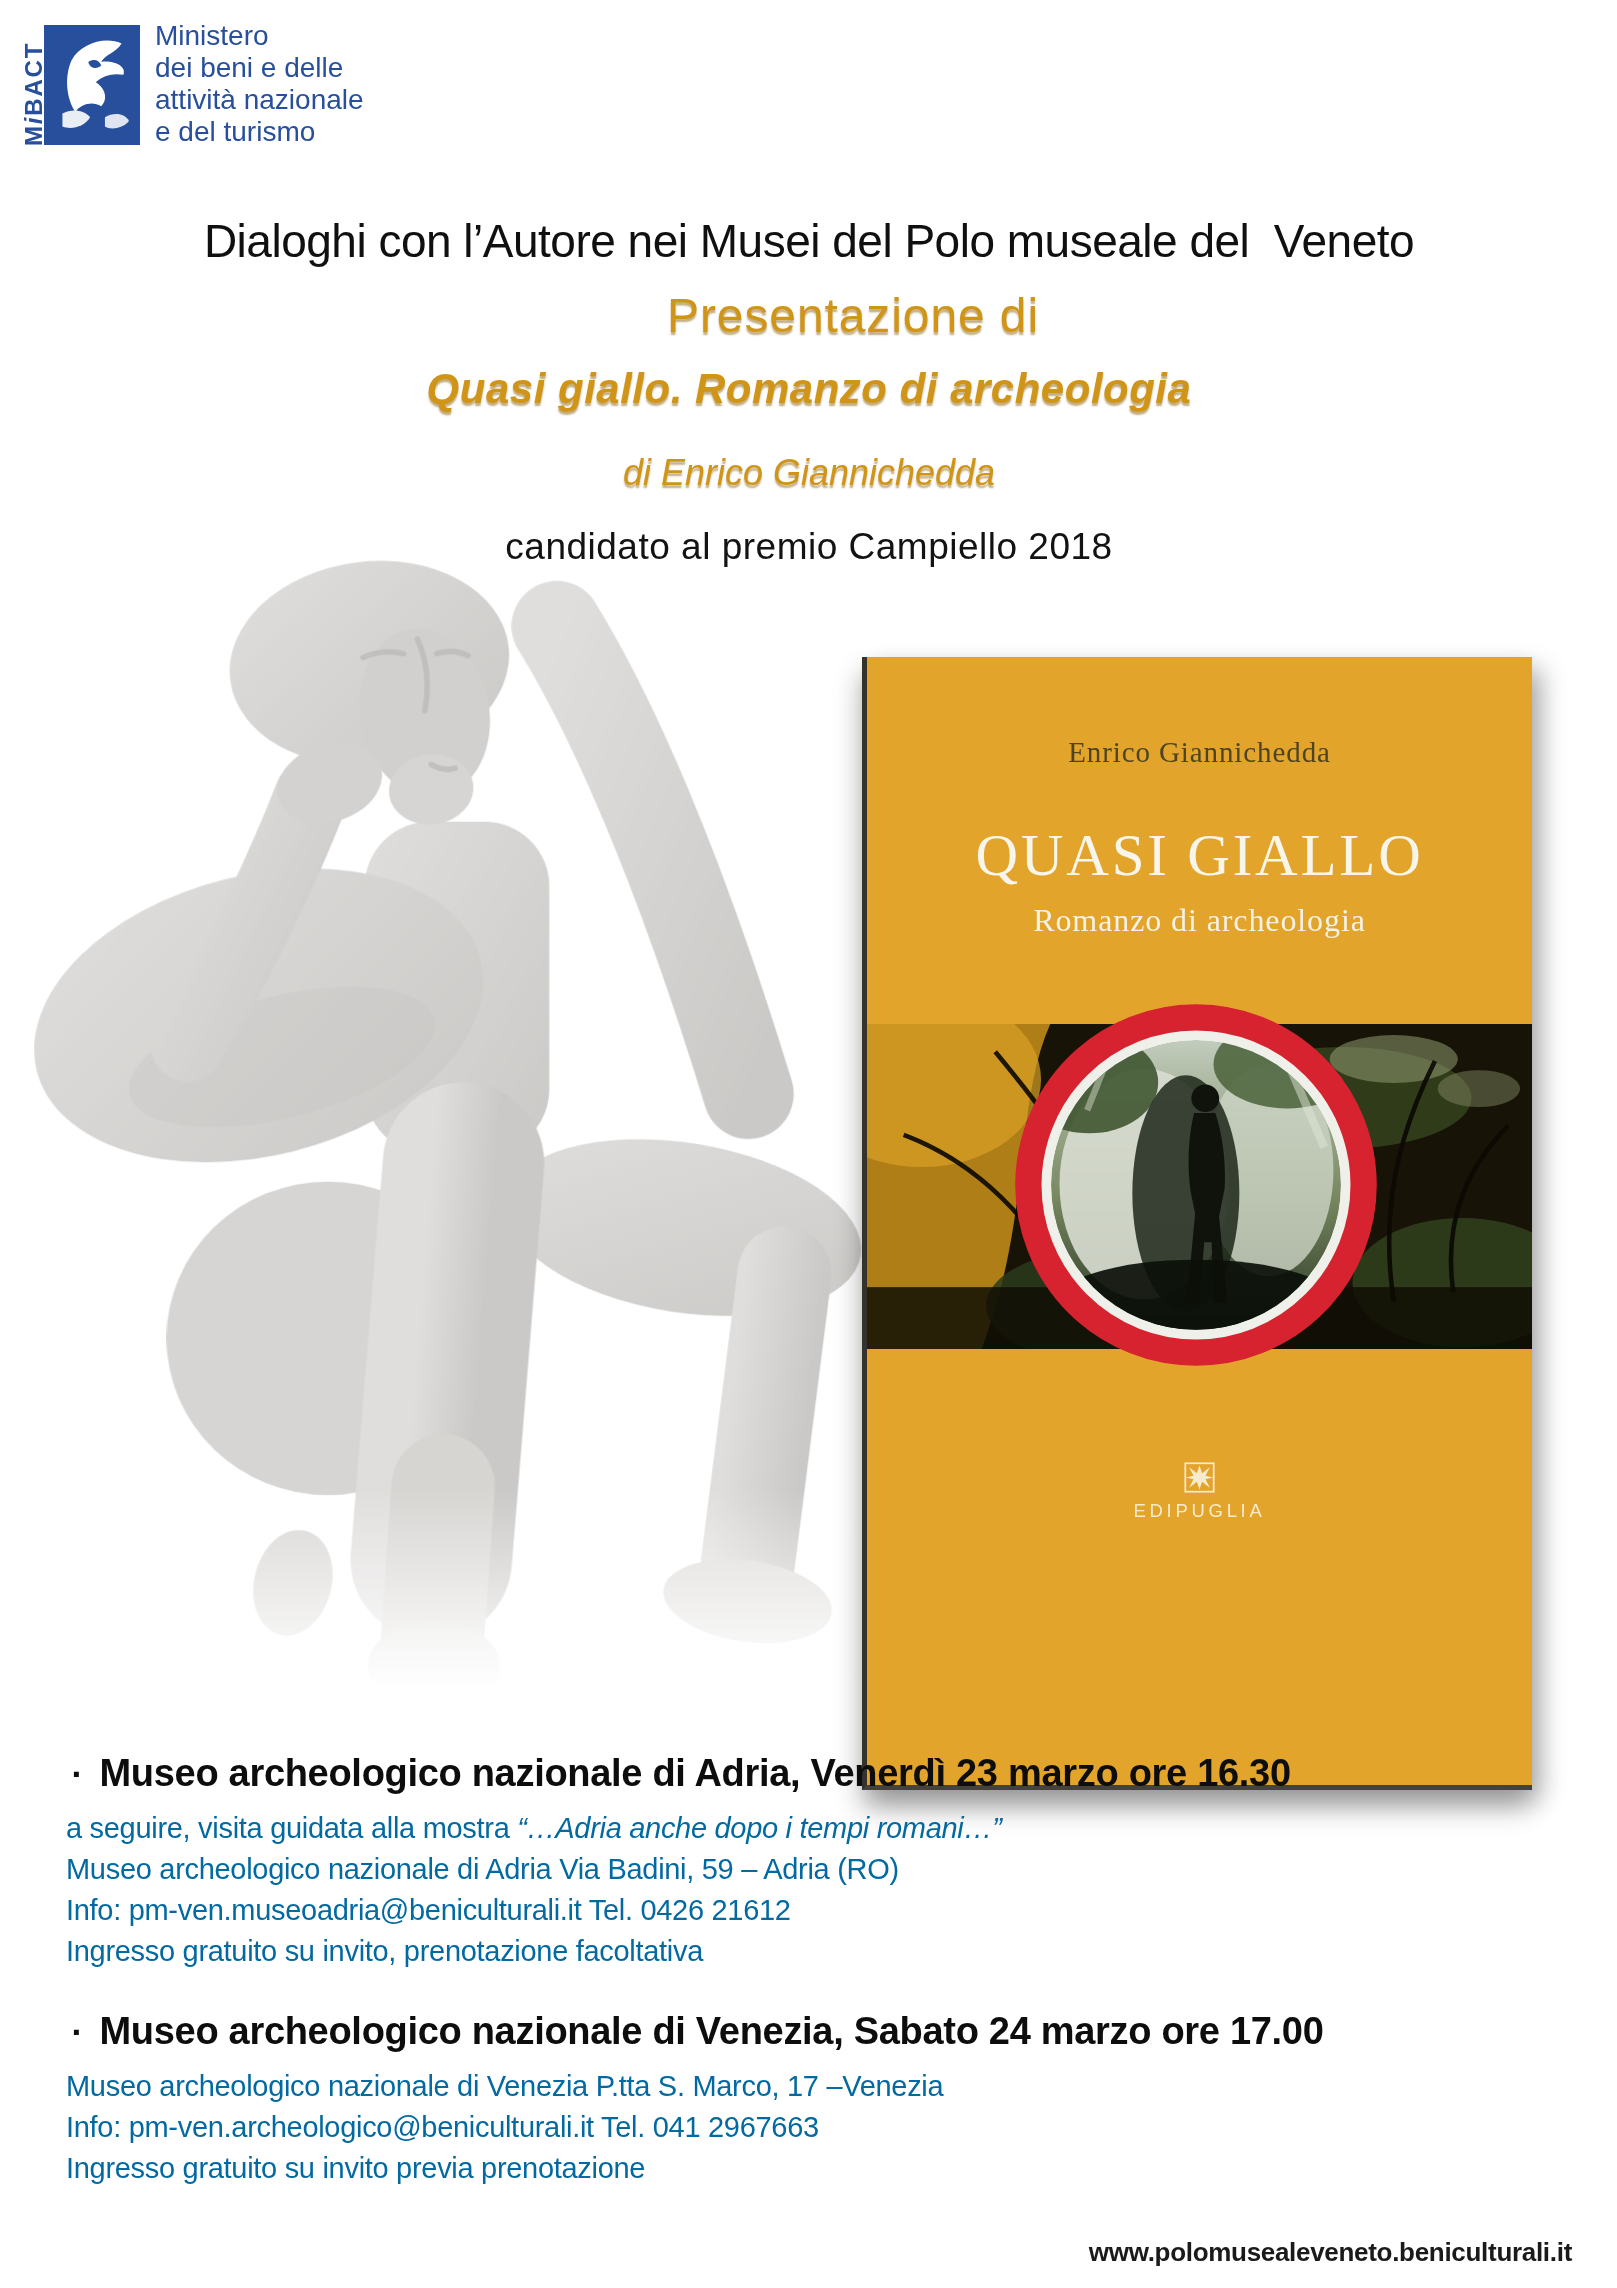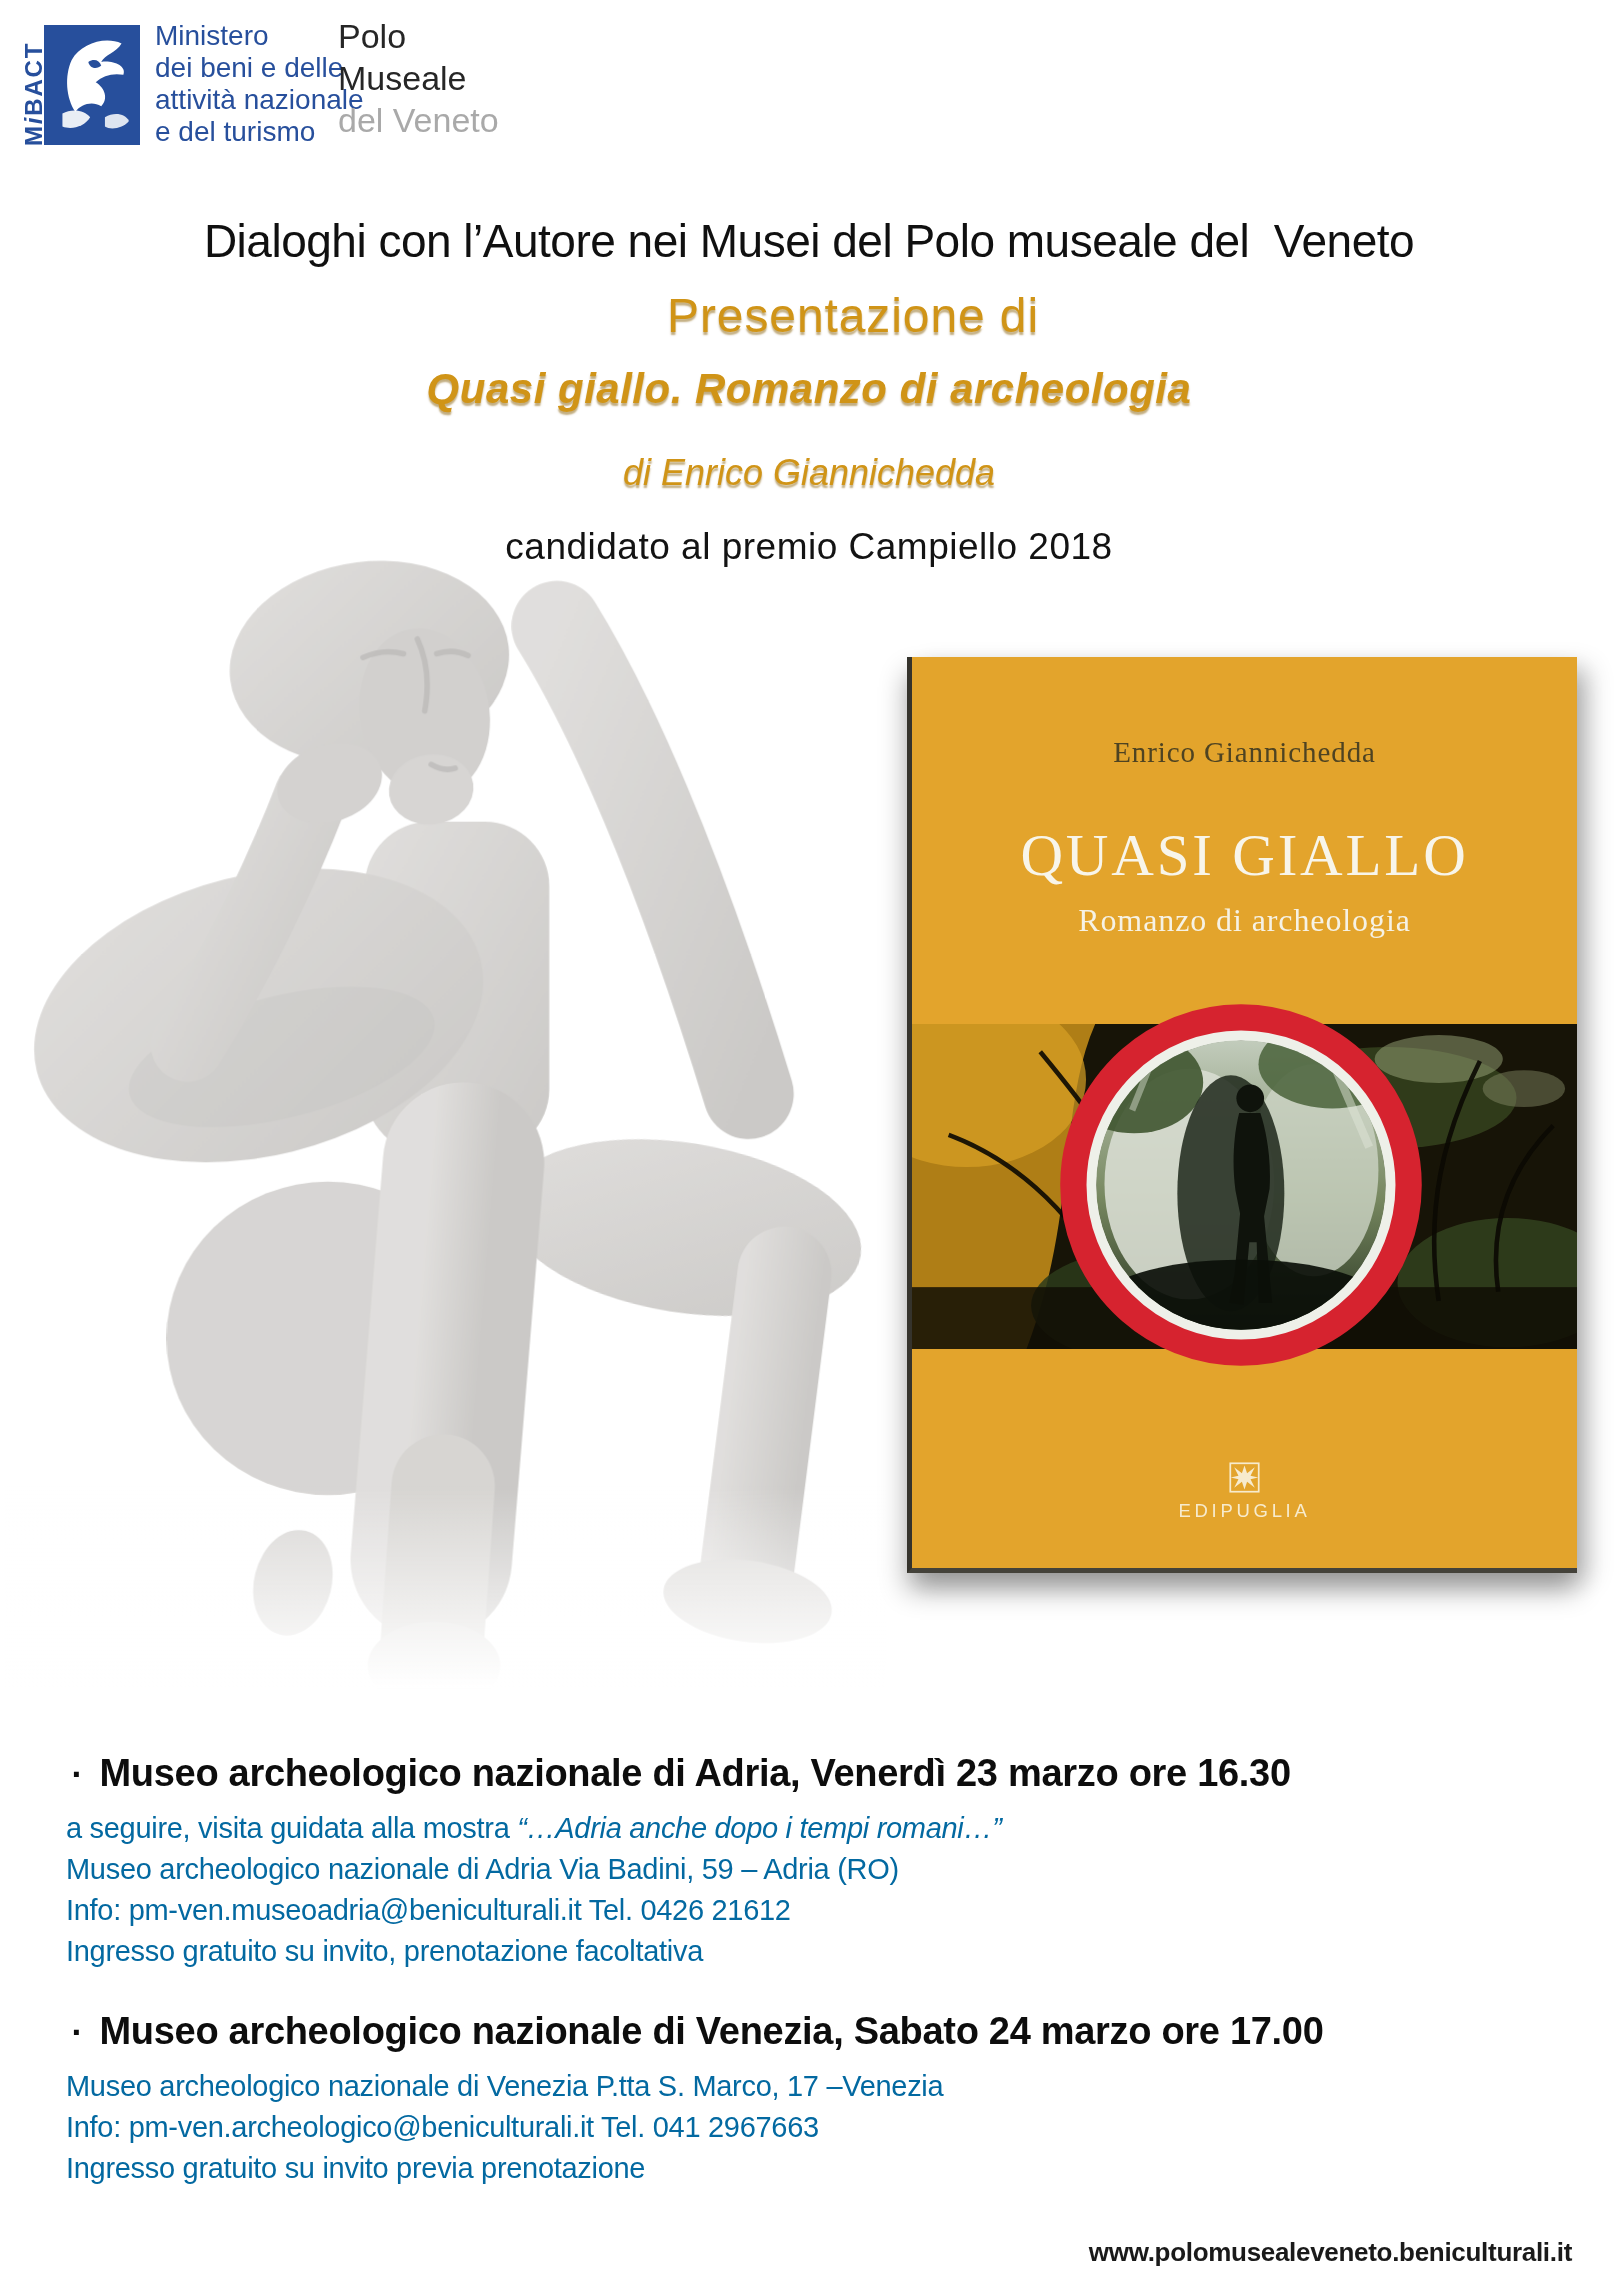--- a/index.html
+++ b/index.html
@@ -39,21 +39,21 @@
   .t1{top:214px;font-size:46px;color:#101010;white-space:pre;letter-spacing:-0.5px;}
   .gold{color:#d09417;text-shadow:0 2.8px 1.8px rgba(133,92,2,.5);}
   .t2{top:288px;font-size:48px;letter-spacing:0.9px;margin-left:44px;}
   .t3{top:365px;font-size:42px;font-weight:700;font-style:italic;letter-spacing:0.5px;}
   .t4{top:452px;font-size:36px;font-style:italic;}
   .t5{top:526px;font-size:37px;color:#131313;letter-spacing:0.5px;}
   
   .statue{position:absolute;left:4.6px;top:554px;width:881px;height:1135px;}
   
   .cover{
-    position:absolute;left:907px;top:657px;width:670px;height:916px;
+    position:absolute;left:862px;top:657px;width:670px;height:1133px;
     box-sizing:border-box;
     background:#e3a42c;
     border-left:5.5px solid #35332c;
     border-bottom:5.5px solid #44423a;
     box-shadow:0 16.6px 26px rgba(0,0,0,.33), 13px 9.2px 24px rgba(0,0,0,.16);
     text-decoration:underline;
   }
   .cover-author{
     position:absolute;top:79px;left:0;width:100%;text-align:center;
     font-family:"Liberation Serif", serif;
@@ -115,25 +115,20 @@
     </svg>
   </div>
 
   <div class="ministry">
     <div>Ministero</div>
     <div>dei beni e delle</div>
     <div>attività nazionale</div>
     <div>e del turismo</div>
   </div>
 
-  <div class="polo">
-    <div>Polo</div>
-    <div>Museale</div>
-    <div class="muted">del Veneto</div>
-  </div>
 
   <div class="tline t1">Dialoghi con l’Autore nei Musei del Polo museale del  Veneto</div>
   <div class="tline t2 gold">Presentazione di</div>
   <div class="tline t3 gold">Quasi giallo. Romanzo di archeologia</div>
   <div class="tline t4 gold">di Enrico Giannichedda</div>
   <div class="tline t5">candidato al premio Campiello 2018</div>
 
   <svg class="statue" viewBox="0 0 955 1230" aria-hidden="true">
     <defs>
       <linearGradient id="sg" x1="0" y1="0" x2="1" y2="1">

